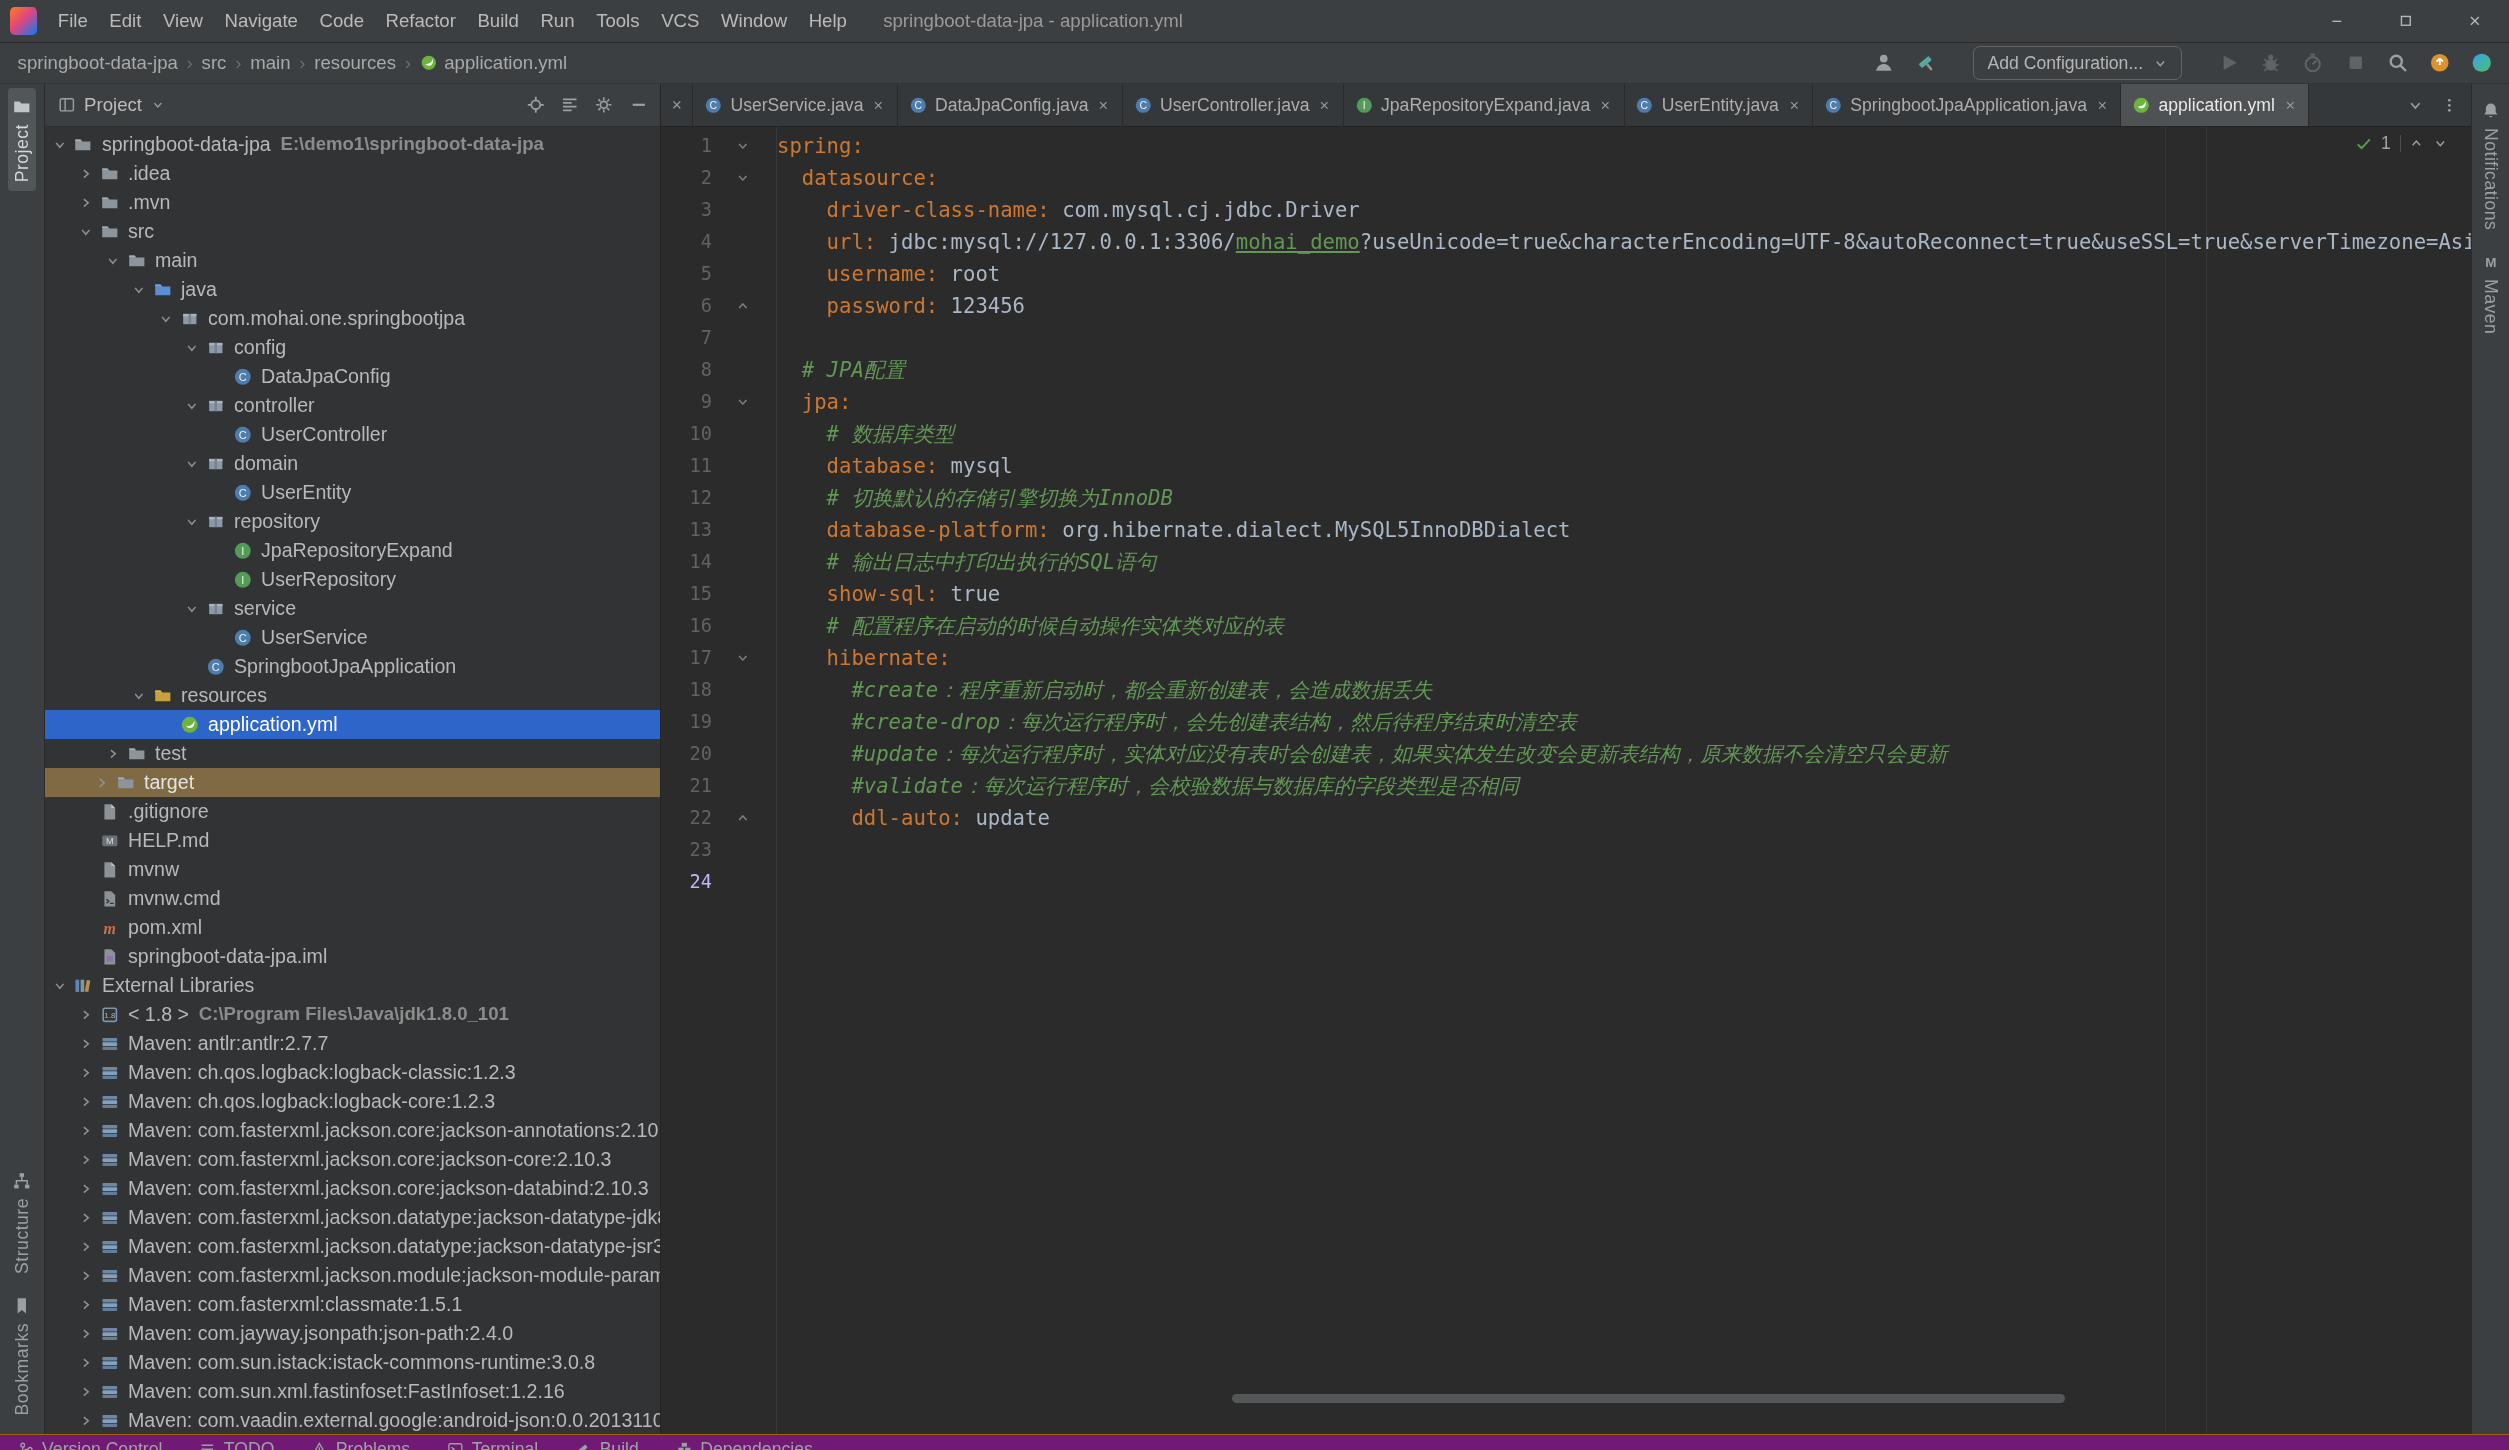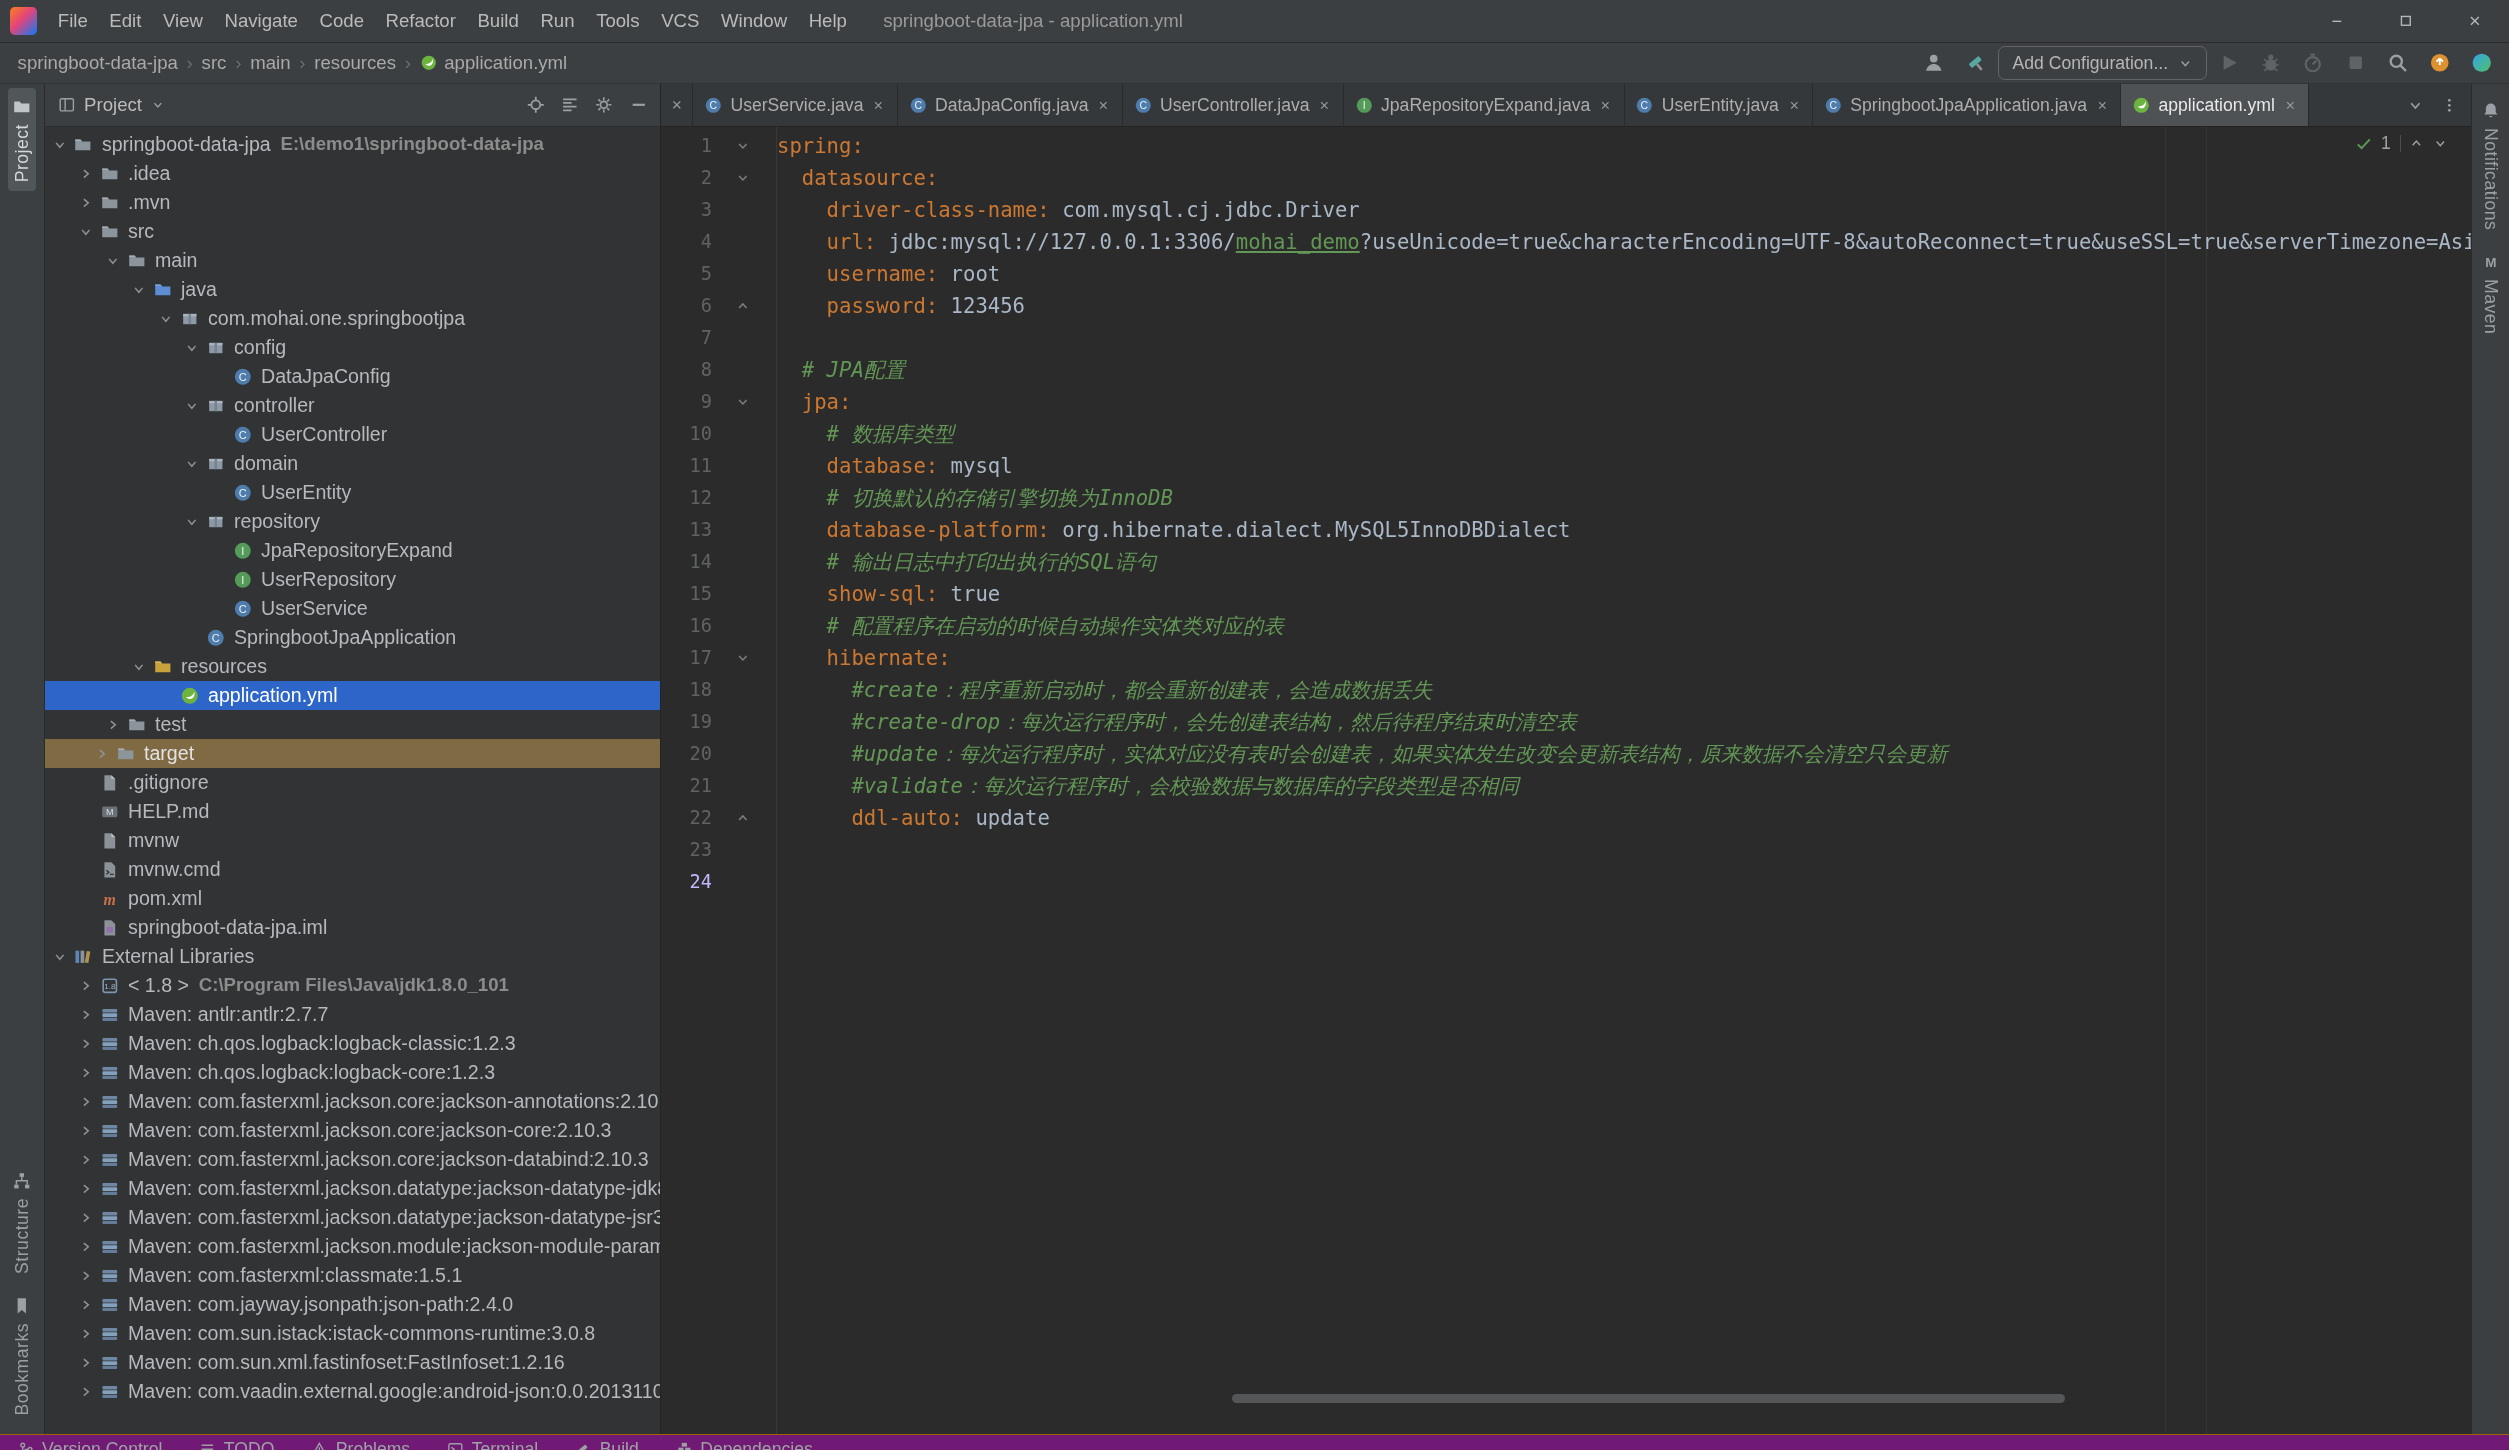--- a/index.html
+++ b/index.html
@@ -12,21 +12,21 @@
   .menu-items{display:flex;height:100%;}
   .menu-item{display:flex;align-items:center;padding:0 10.8px;font-size:18.6px;color:#bbbbbb;}
   .win-title{margin-left:25.5px;font-size:18.6px;color:#9a9a9a;white-space:nowrap;}
   .win-controls{margin-left:auto;display:flex;height:100%;}
   .win-btn{width:69px;display:flex;align-items:center;justify-content:center;}
   
   .navbar{height:41px;background:#3c3f41;border-bottom:1px solid #323232;display:flex;align-items:center;padding:0 15.7px 0 17.6px;flex:none;}
   .breadcrumb{display:flex;align-items:center;font-size:18.6px;color:#a9a9a9;white-space:nowrap;}
   .crumb{display:flex;align-items:center;gap:6.9px;}
   .crumb-sep{margin:0 8.8px;color:#6d6d6d;}
-  .nav-right{margin-left:auto;display:flex;align-items:center;gap:10px;}
+  .nav-right{margin-left:auto;display:flex;align-items:center;gap:35px;}
   .tbico{display:flex;align-items:center;justify-content:center;}
   .addcfg{display:flex;align-items:center;gap:9.8px;border:1px solid #646464;border-radius:6.9px;padding:5.9px 13.7px;color:#b6b6b6;font-size:17.6px;white-space:nowrap;}
   
   .main{flex:1;display:flex;min-height:0;}
   .strip{background:#3c3f41;flex:none;display:flex;flex-direction:column;align-items:center;pad:0;}
   .strip.left{width:45px;border-right:1px solid #2a2a2a;padding:2px 0 7.8px 0;}
   .strip.right{width:38px;border-left:1px solid #2a2a2a;padding:5.9px 0;}
   .stripe{display:flex;flex-direction:column;align-items:center;gap:7.8px;padding:8.8px 3.9px;color:#9da0a2;font-size:17.6px;border-radius:3.9px;margin:2px 0;}
   .stripe.active{background:#515658;color:#d6d8da;}
   .vl{writing-mode:vertical-rl;transform:rotate(180deg);letter-spacing:0.5px;}
@@ -510,20 +510,36 @@
             <span class="chev"></span>
             <span class="ticon">
               <svg width="19.6" height="19.6" viewBox="0 0 16 16" style="font-size:20px">
                 <circle cx="8" cy="8" r="6.5" fill="#549a58"></circle>
                 <text x="8" y="11.2" text-anchor="middle" font-size="9" font-family="sans-serif" fill="#eaf6ea">I</text>
               </svg>
             </span>
             <span class="tlabel">UserRepository</span>
           </div>
           <div class="trow">
+            <span class="tindent" style="width: 136px;"></span>
+            <span class="chev">
+              <svg width="15.7" height="15.7" viewBox="0 0 16 16">
+                <path d="M4.2 6l3.8 4.5L11.8 6" fill="none" stroke="#8f9396" stroke-width="1.5"></path>
+              </svg>
+            </span>
+            <span class="ticon">
+              <svg width="19.6" height="19.6" viewBox="0 0 16 16">
+                <path d="M2.6 4h10.8v8.4H2.6z" fill="#8d99a6"></path>
+                <path d="M2.6 4h10.8v2H2.6z" fill="#a9b4c0"></path>
+                <path d="M7 4h2v8.4H7z" fill="#76828f"></path>
+              </svg>
+            </span>
+            <span class="tlabel">service</span>
+          </div>
+          <div class="trow">
             <span class="tindent" style="width: 163px;"></span>
             <span class="chev"></span>
             <span class="ticon">
               <svg width="19.6" height="19.6" viewBox="0 0 16 16" style="font-size:20px">
                 <circle cx="8" cy="8" r="6.5" fill="#4e7cab"></circle>
                 <text x="8" y="11.2" text-anchor="middle" font-size="9" font-family="sans-serif" fill="#e9f2fb">C</text>
               </svg>
             </span>
             <span class="tlabel">UserService</span>
           </div>

